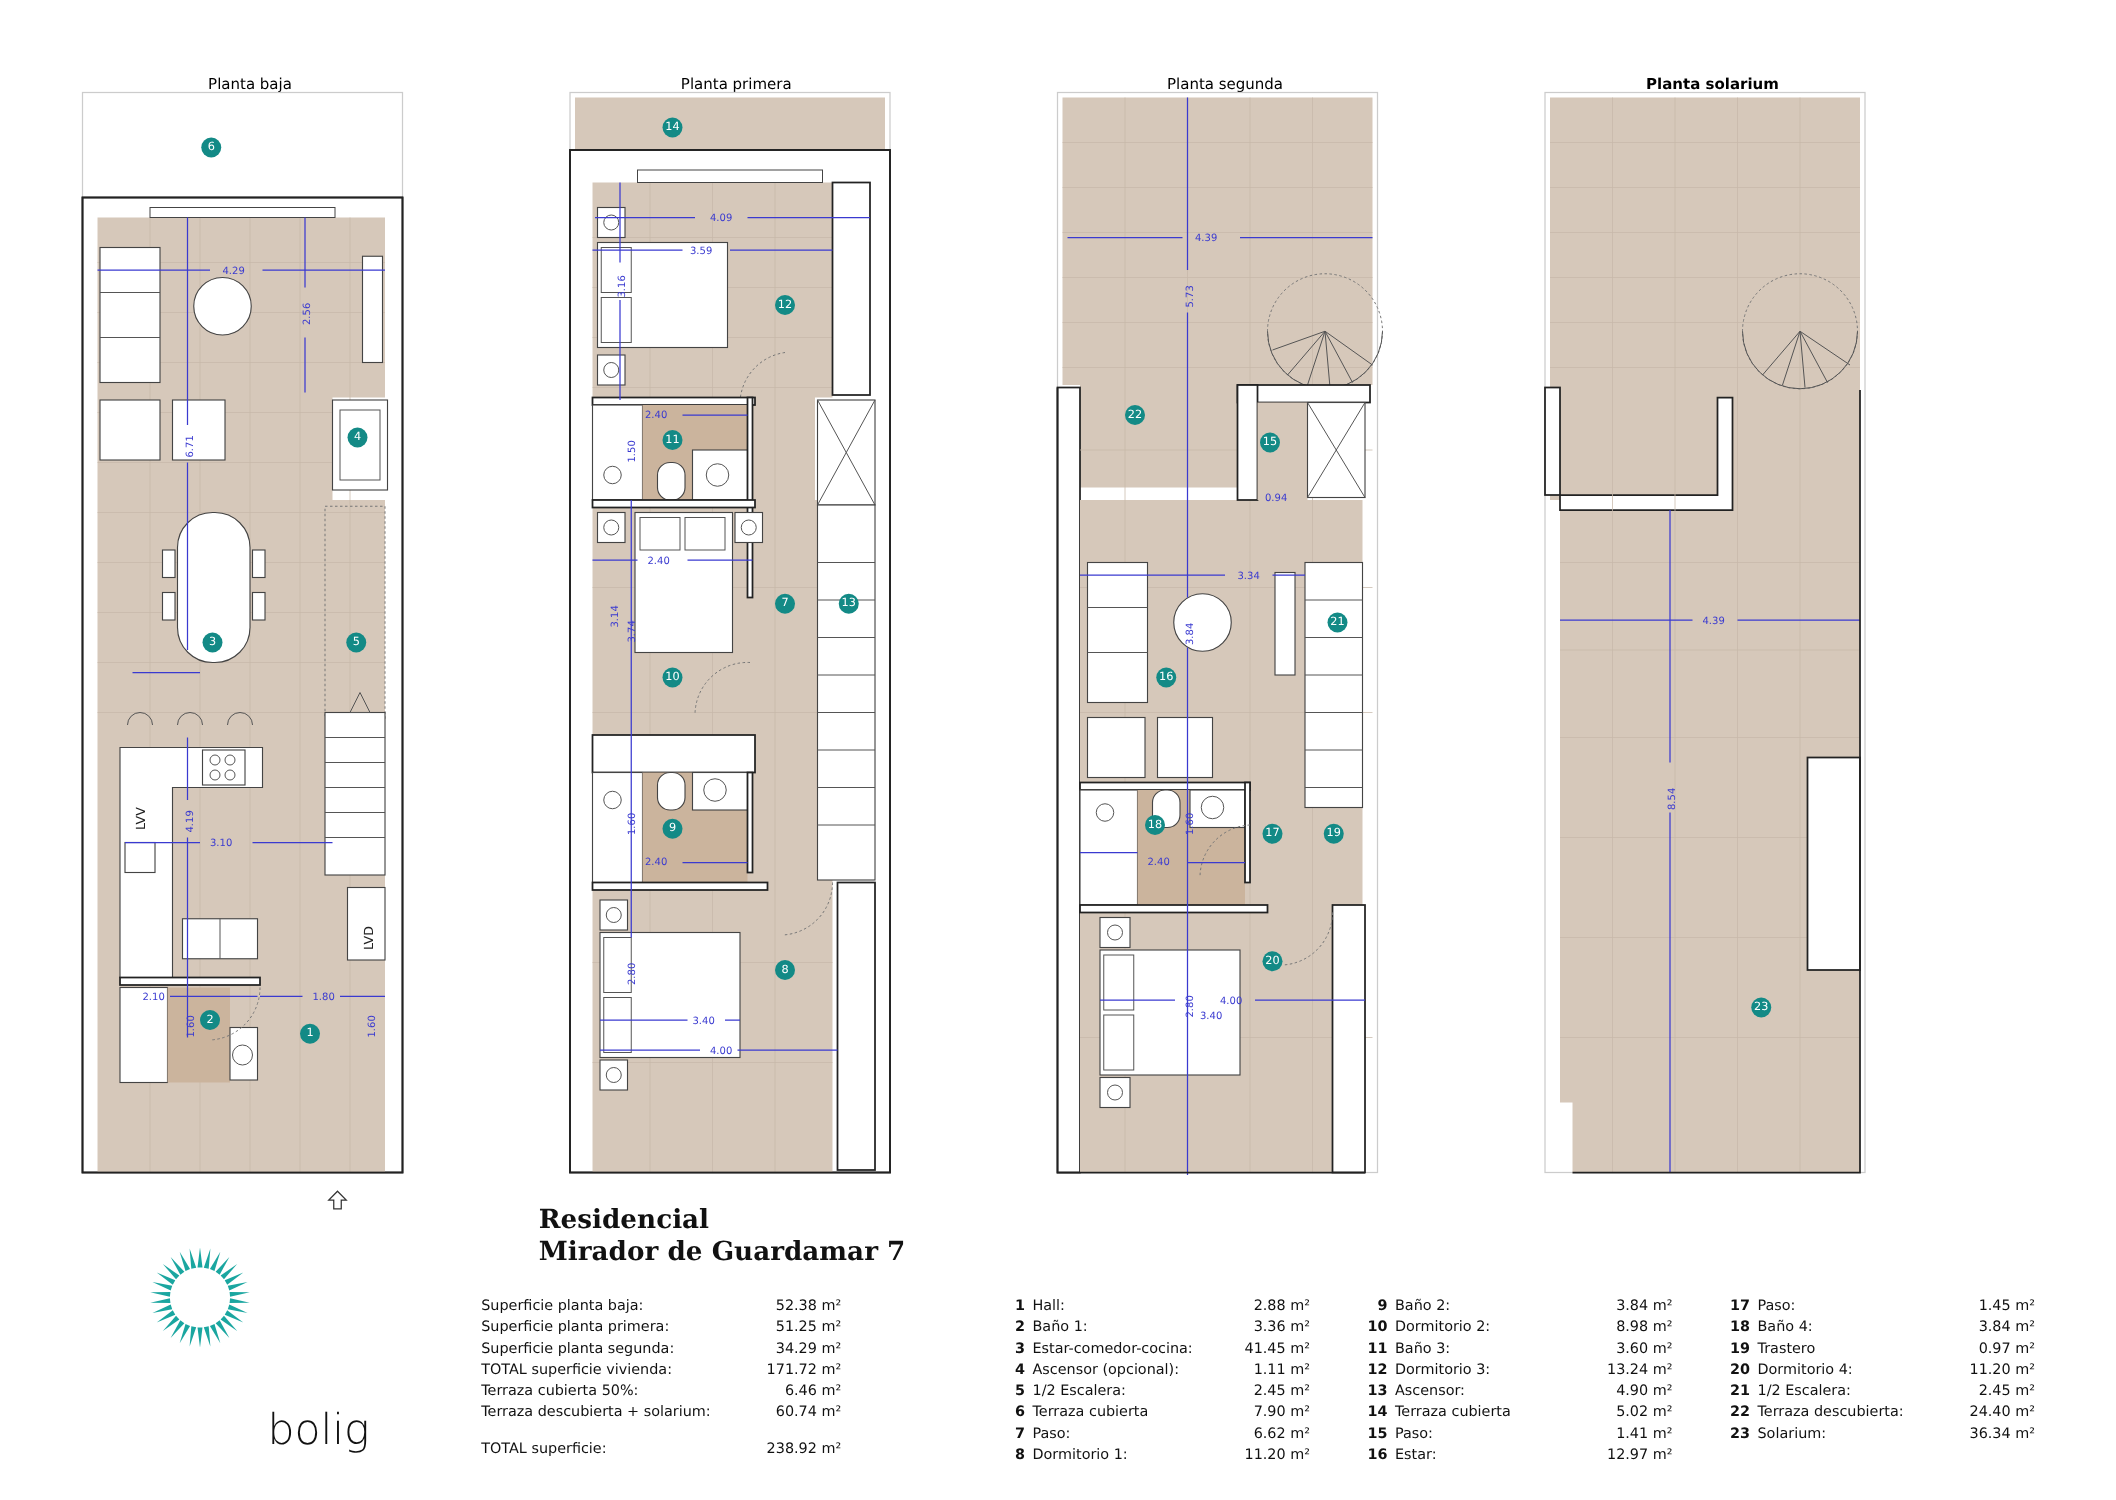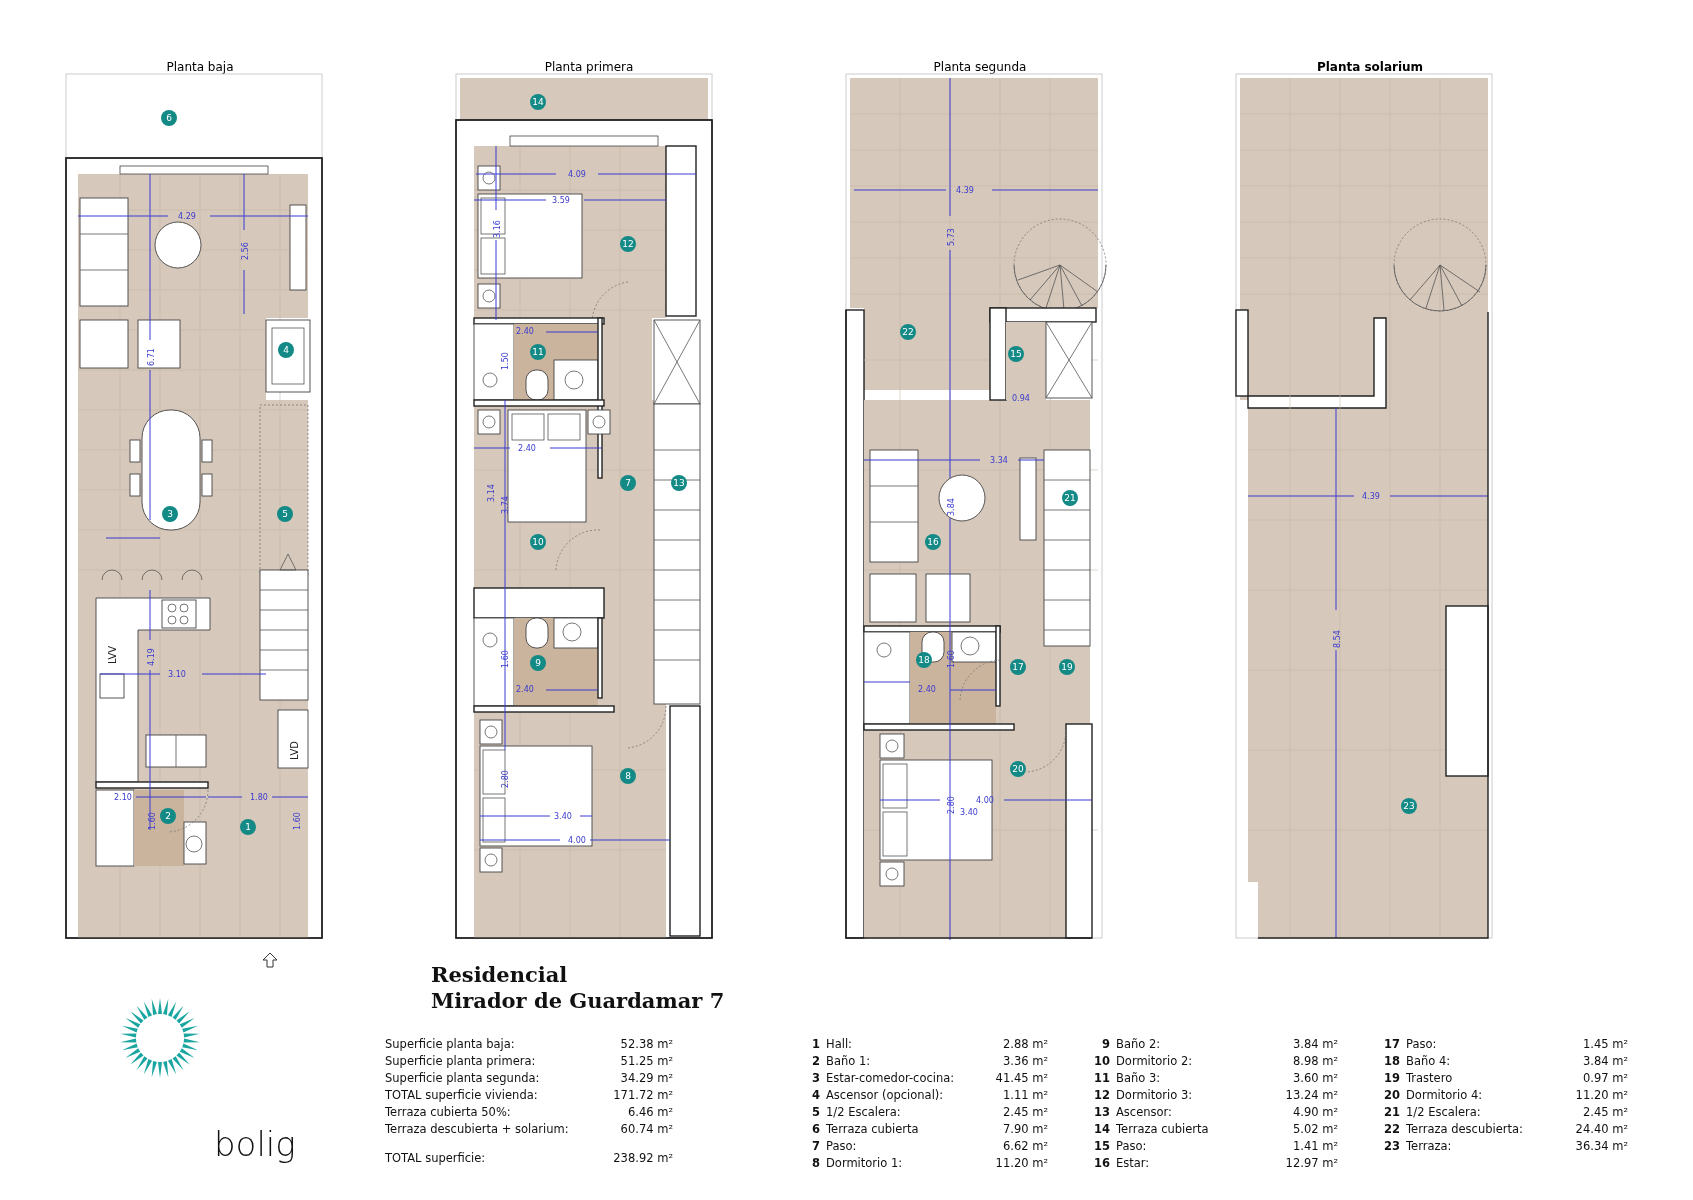--- a/index.html
+++ b/index.html
@@ -698,16 +698,16 @@
       <span class="name">1/2 Escalera:</span>
       <span class="val">2.45 m²</span>
     </div>
   <div class="row">
       <span class="num">22</span>
       <span class="name">Terraza descubierta:</span>
       <span class="val">24.40 m²</span>
     </div>
   <div class="row">
       <span class="num">23</span>
-      <span class="name">Terraza:</span>
+      <span class="name">Solarium:</span>
       <span class="val">36.34 m²</span>
     </div>
 </div>
 
 </body></html>

